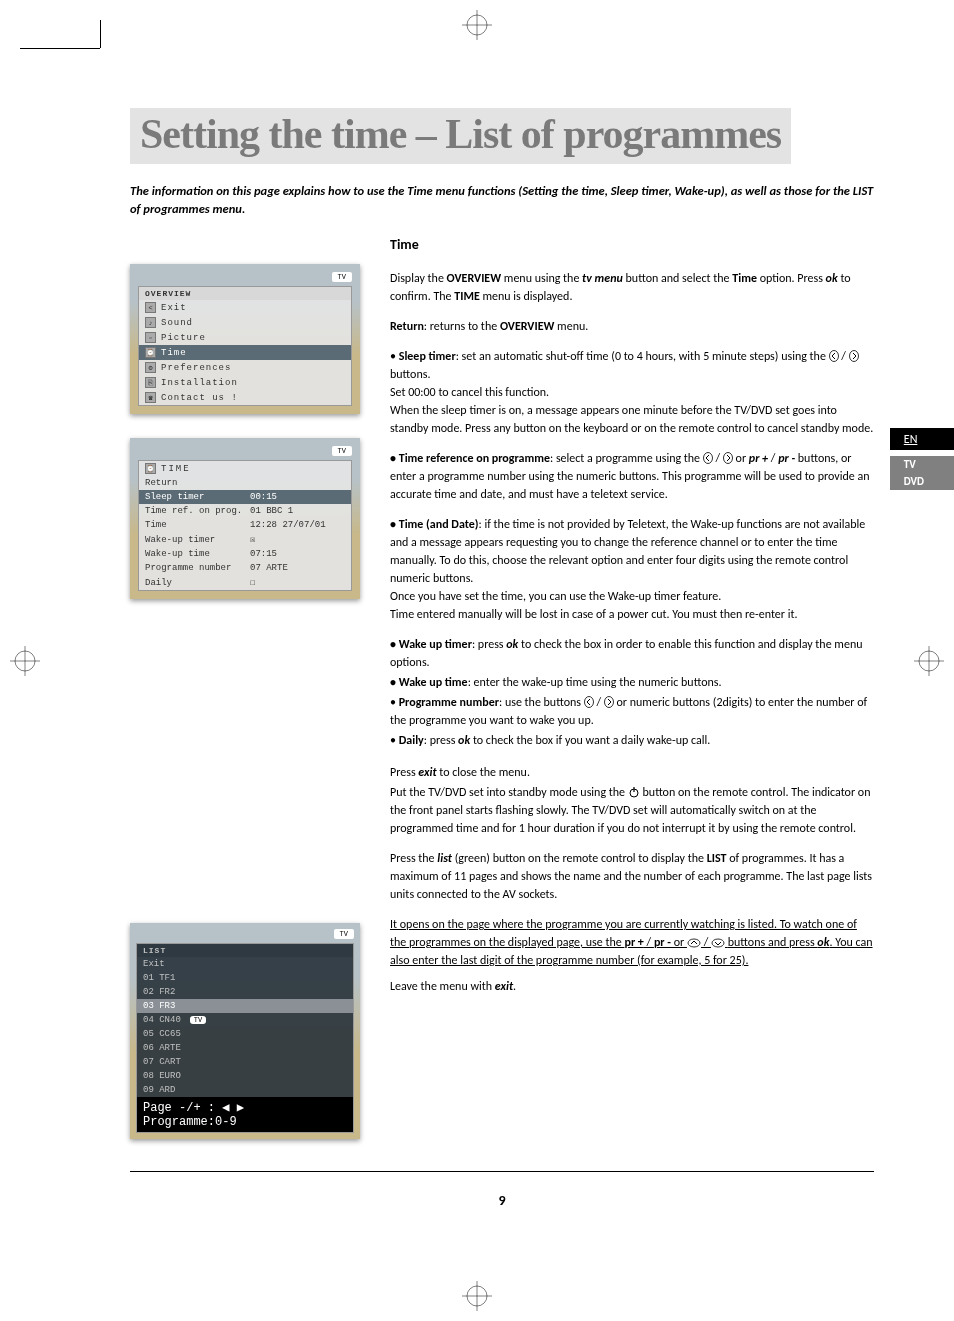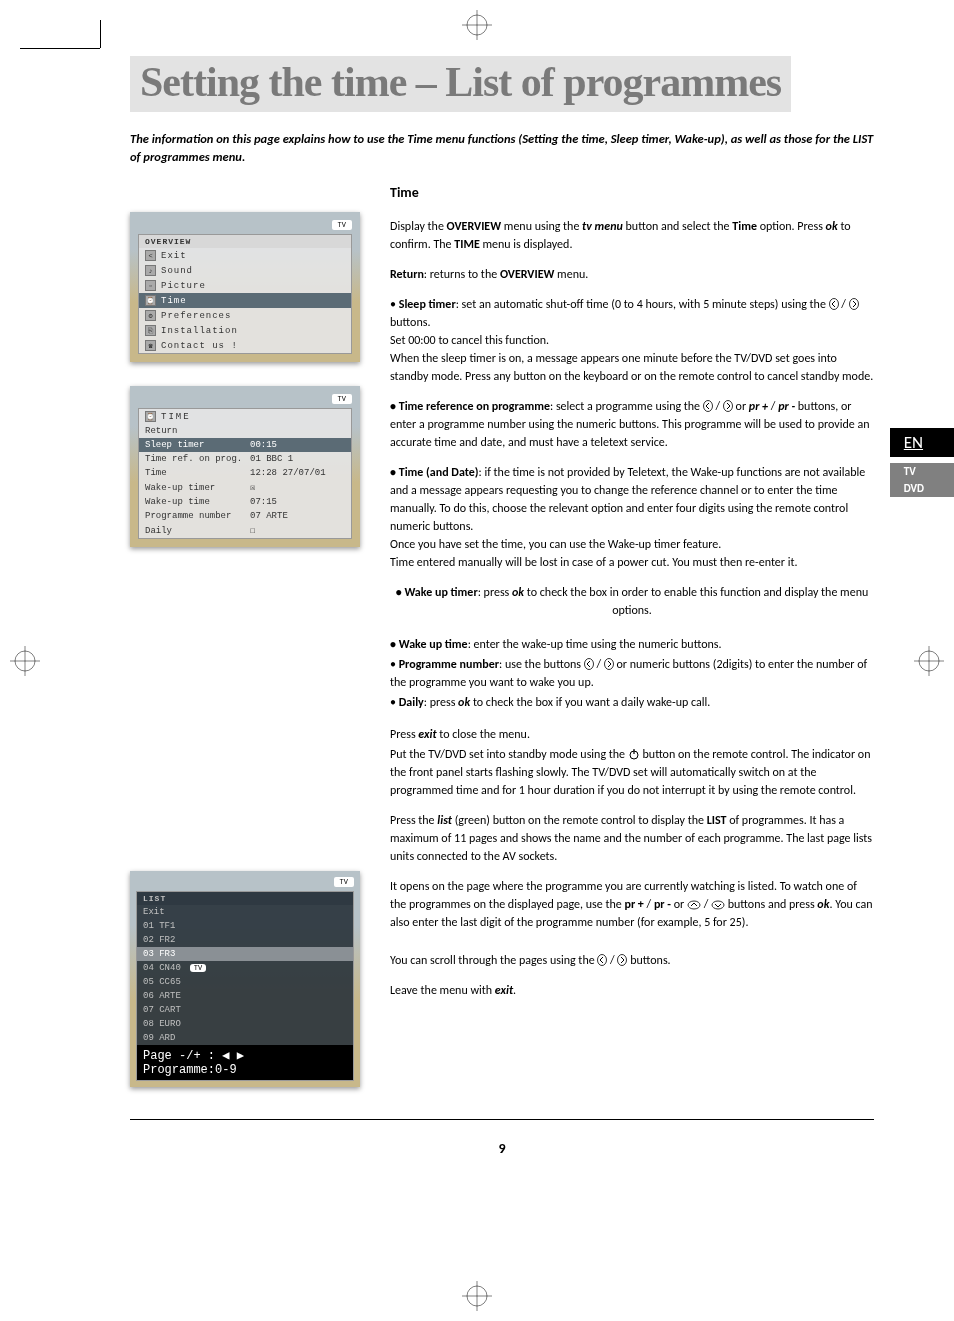--- a/index.html
+++ b/index.html
@@ -1,17 +1,17 @@
 <!DOCTYPE html>
 <html><head>
 <meta charset="utf-8">
 <style>
   * { box-sizing: border-box; margin: 0; padding: 0; }
   body { width: 954px; height: 1321px; font-family: 'Gill Sans', 'Gill Sans MT', Calibri, sans-serif; font-size: 12px; color: #000; background: #fff; position: relative; }
-  .page { padding: 56px 80px 40px 130px; position: relative; }
+  .page { padding: 108px 80px 40px 130px; position: relative; }
   .crop-mark { position: absolute; }
   .crop-top { top: 10px; left: 50%; transform: translateX(-50%); }
   .crop-bottom { bottom: 10px; left: 50%; transform: translateX(-50%); }
   .crop-left { left: 10px; top: 50%; transform: translateY(-50%); }
   .crop-right { right: 10px; top: 50%; transform: translateY(-50%); }
   .crop-mark svg { display:block; }
   .corner-line { position:absolute; background:#000; }
   .corner-tl-h { top:48px; left:20px; width:80px; height:1px; }
   .corner-tl-v { top:20px; left:100px; width:1px; height:28px; }
 
@@ -41,21 +41,21 @@
   .osd-list .foot { background:#000; color:#fff; padding:3px 6px; font-size:12px; }
   .pill { background:#fff; color:#000; border-radius:3px; padding:0 4px; font-size:7px; margin-left:4px;}
 
   h2 { font-size:14px; font-weight:bold; margin:0 0 14px 0; }
   h3 { font-size:13px; font-weight:bold; margin:10px 0 14px 0; }
   .right-col p { margin-bottom:12px; }
   .bold { font-weight:bold; }
   .ital { font-style:italic; }
 
   .side-tabs { position:absolute; right:0; top:428px; }
-  .tab-en { background:#000; color:#fff; padding:4px 30px 4px 14px; font-size:17px; text-decoration:underline; margin-bottom:6px;}
+  .tab-en { background:#000; color:#fff; padding:4px 30px 4px 14px; font-size:12px; text-decoration:underline; margin-bottom:6px;}
   .tab-tv { background:#808080; color:#fff; padding:2px 30px 2px 14px; font-size:11px; font-weight:bold;}
   .tab-dvd { background:#808080; color:#fff; padding:2px 30px 2px 14px; font-size:11px; font-weight:bold;}
 
   .pagenum { text-align:center; font-weight:bold; font-size:14px; margin-top:20px; }
   .hr { border:none; border-top:0.5px solid #000; margin-top:8px; }
 
   .svg-icon { vertical-align:-2px; }
 </style>
 </head>
 <body>
@@ -257,21 +257,21 @@
           </svg>
         <span> or </span><span class="bold ital">pr +</span><span> / </span><span class="bold ital">pr -</span><span> buttons, or enter a programme number using the numeric buttons. This programme will be used to provide an accurate time and date, and must have a teletext service.</span>
       </p>
 
       <p>
         <span class="bold">• Time (and Date)</span><span>: if the time is not provided by Teletext, the Wake-up functions are not available and a message appears requesting you to change the reference channel or to enter the time manually. To do this, choose the relevant option and enter four digits using the remote control numeric buttons.</span><br>
         <span>Once you have set the time, you can use the Wake-up timer feature.</span><br>
         <span>Time entered manually will be lost in case of a power cut. You must then re-enter it.</span>
       </p>
 
-      <p style="margin-bottom:16px;text-align:center;">
+      <p style="margin-bottom:2px;">
         <span class="bold">• Wake up timer</span><span>: press </span><span class="bold ital">ok</span><span> to check the box in order to enable this function and display the menu options.</span>
       </p>
       <p style="margin-bottom:2px;">
         <span class="bold">• Wake up time</span><span>: enter the wake-up time using the numeric buttons.</span>
       </p>
       <p style="margin-bottom:2px;">
         <span>• </span><span class="bold">Programme number</span><span>: use the buttons </span>
         <svg class="svg-icon" width="10" height="12">
             <ellipse cx="5" cy="6" rx="4.5" ry="5.5" fill="none" stroke="#000" stroke-width="0.8"></ellipse>
             <path d="M6 3 L3 6 L6 9" fill="none" stroke="#000" stroke-width="1"></path>
@@ -294,45 +294,33 @@
             <circle cx="6" cy="7" r="4" fill="none" stroke="#000" stroke-width="1"></circle>
             <line x1="6" y1="1" x2="6" y2="6" stroke="#000" stroke-width="1.2"></line>
           </svg>
         <span> button on the remote control. The indicator on the front panel starts flashing slowly. The TV/DVD set will automatically switch on at the programmed time and for 1 hour duration if you do not interrupt it by using the remote control.</span>
       </p>
 
 
       <p>
         <span>Press the </span><span class="bold ital">list</span><span> (green) button on the remote control to display the </span><span class="bold">LIST</span><span> of programmes. It has a maximum of 11 pages and shows the name and the number of each programme. The last page lists units connected to the AV sockets.</span>
       </p>
-      <p style="margin-bottom:20px;">
+      <p style="margin-bottom:8px;text-decoration:underline;">
         <span>It opens on the page where the programme you are currently watching is listed. To watch one of the programmes on the displayed page, use the </span><span class="bold">pr +</span><span> / </span><span class="bold">pr -</span><span> or </span>
         <svg class="svg-icon" width="14" height="10">
             <ellipse cx="7" cy="5" rx="6" ry="4" fill="none" stroke="#000" stroke-width="0.8"></ellipse>
             <path d="M4 6 L7 3 L10 6" fill="none" stroke="#000" stroke-width="1"></path>
           </svg> /
         <svg class="svg-icon" width="14" height="10">
             <ellipse cx="7" cy="5" rx="6" ry="4" fill="none" stroke="#000" stroke-width="0.8"></ellipse>
             <path d="M4 4 L7 7 L10 4" fill="none" stroke="#000" stroke-width="1"></path>
           </svg>
         <span> buttons and press </span><span class="bold ital">ok</span><span>.  You can also enter the last digit of the programme number (for example, 5 for 25).</span>
       </p>
       <p>
-        <span>You can scroll through the pages using the </span>
-        <svg class="svg-icon" width="10" height="12">
-            <ellipse cx="5" cy="6" rx="4.5" ry="5.5" fill="none" stroke="#000" stroke-width="0.8"></ellipse>
-            <path d="M6 3 L3 6 L6 9" fill="none" stroke="#000" stroke-width="1"></path>
-          </svg> /
-        <svg class="svg-icon" width="10" height="12">
-            <ellipse cx="5" cy="6" rx="4.5" ry="5.5" fill="none" stroke="#000" stroke-width="0.8"></ellipse>
-            <path d="M4 3 L7 6 L4 9" fill="none" stroke="#000" stroke-width="1"></path>
-          </svg>
-        <span> buttons.</span>
-      </p>
-      <p>
         <span>Leave the menu with </span><span class="bold ital">exit</span><span>.</span>
       </p>
     </div>
   </div>
 
   <hr class="hr">
   <div class="pagenum">9</div>
 </div>
 
 </body></html>

